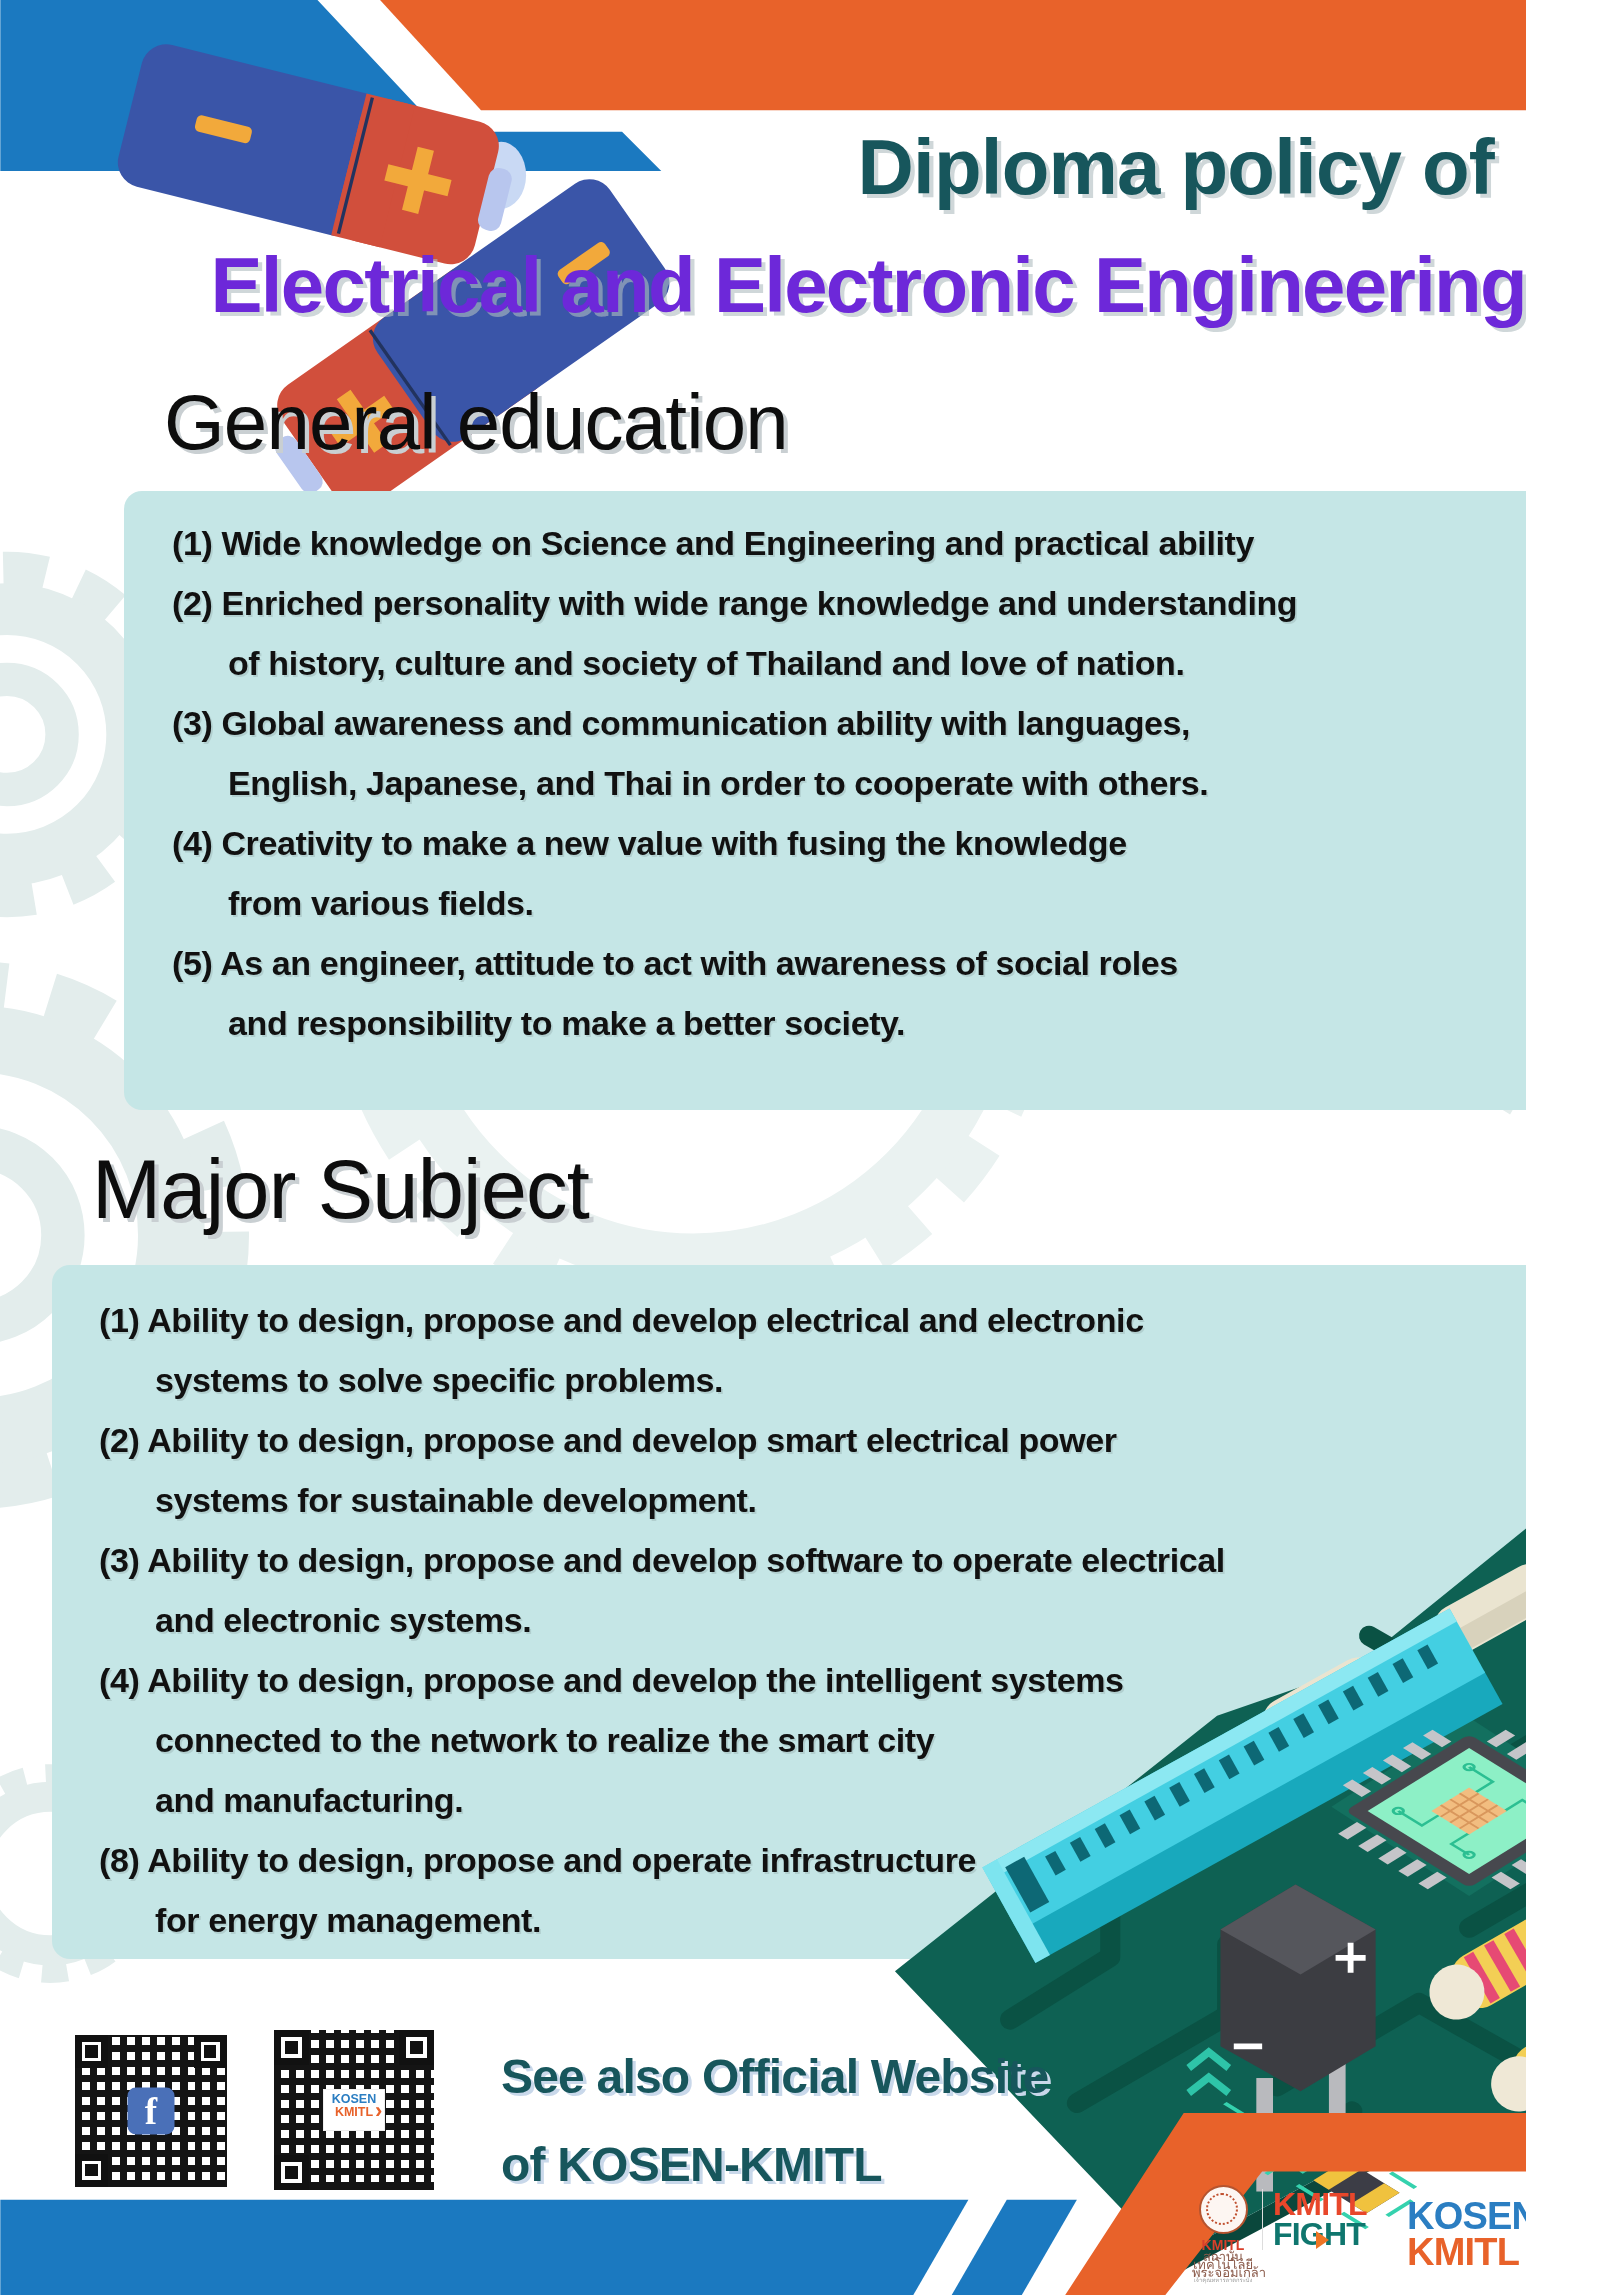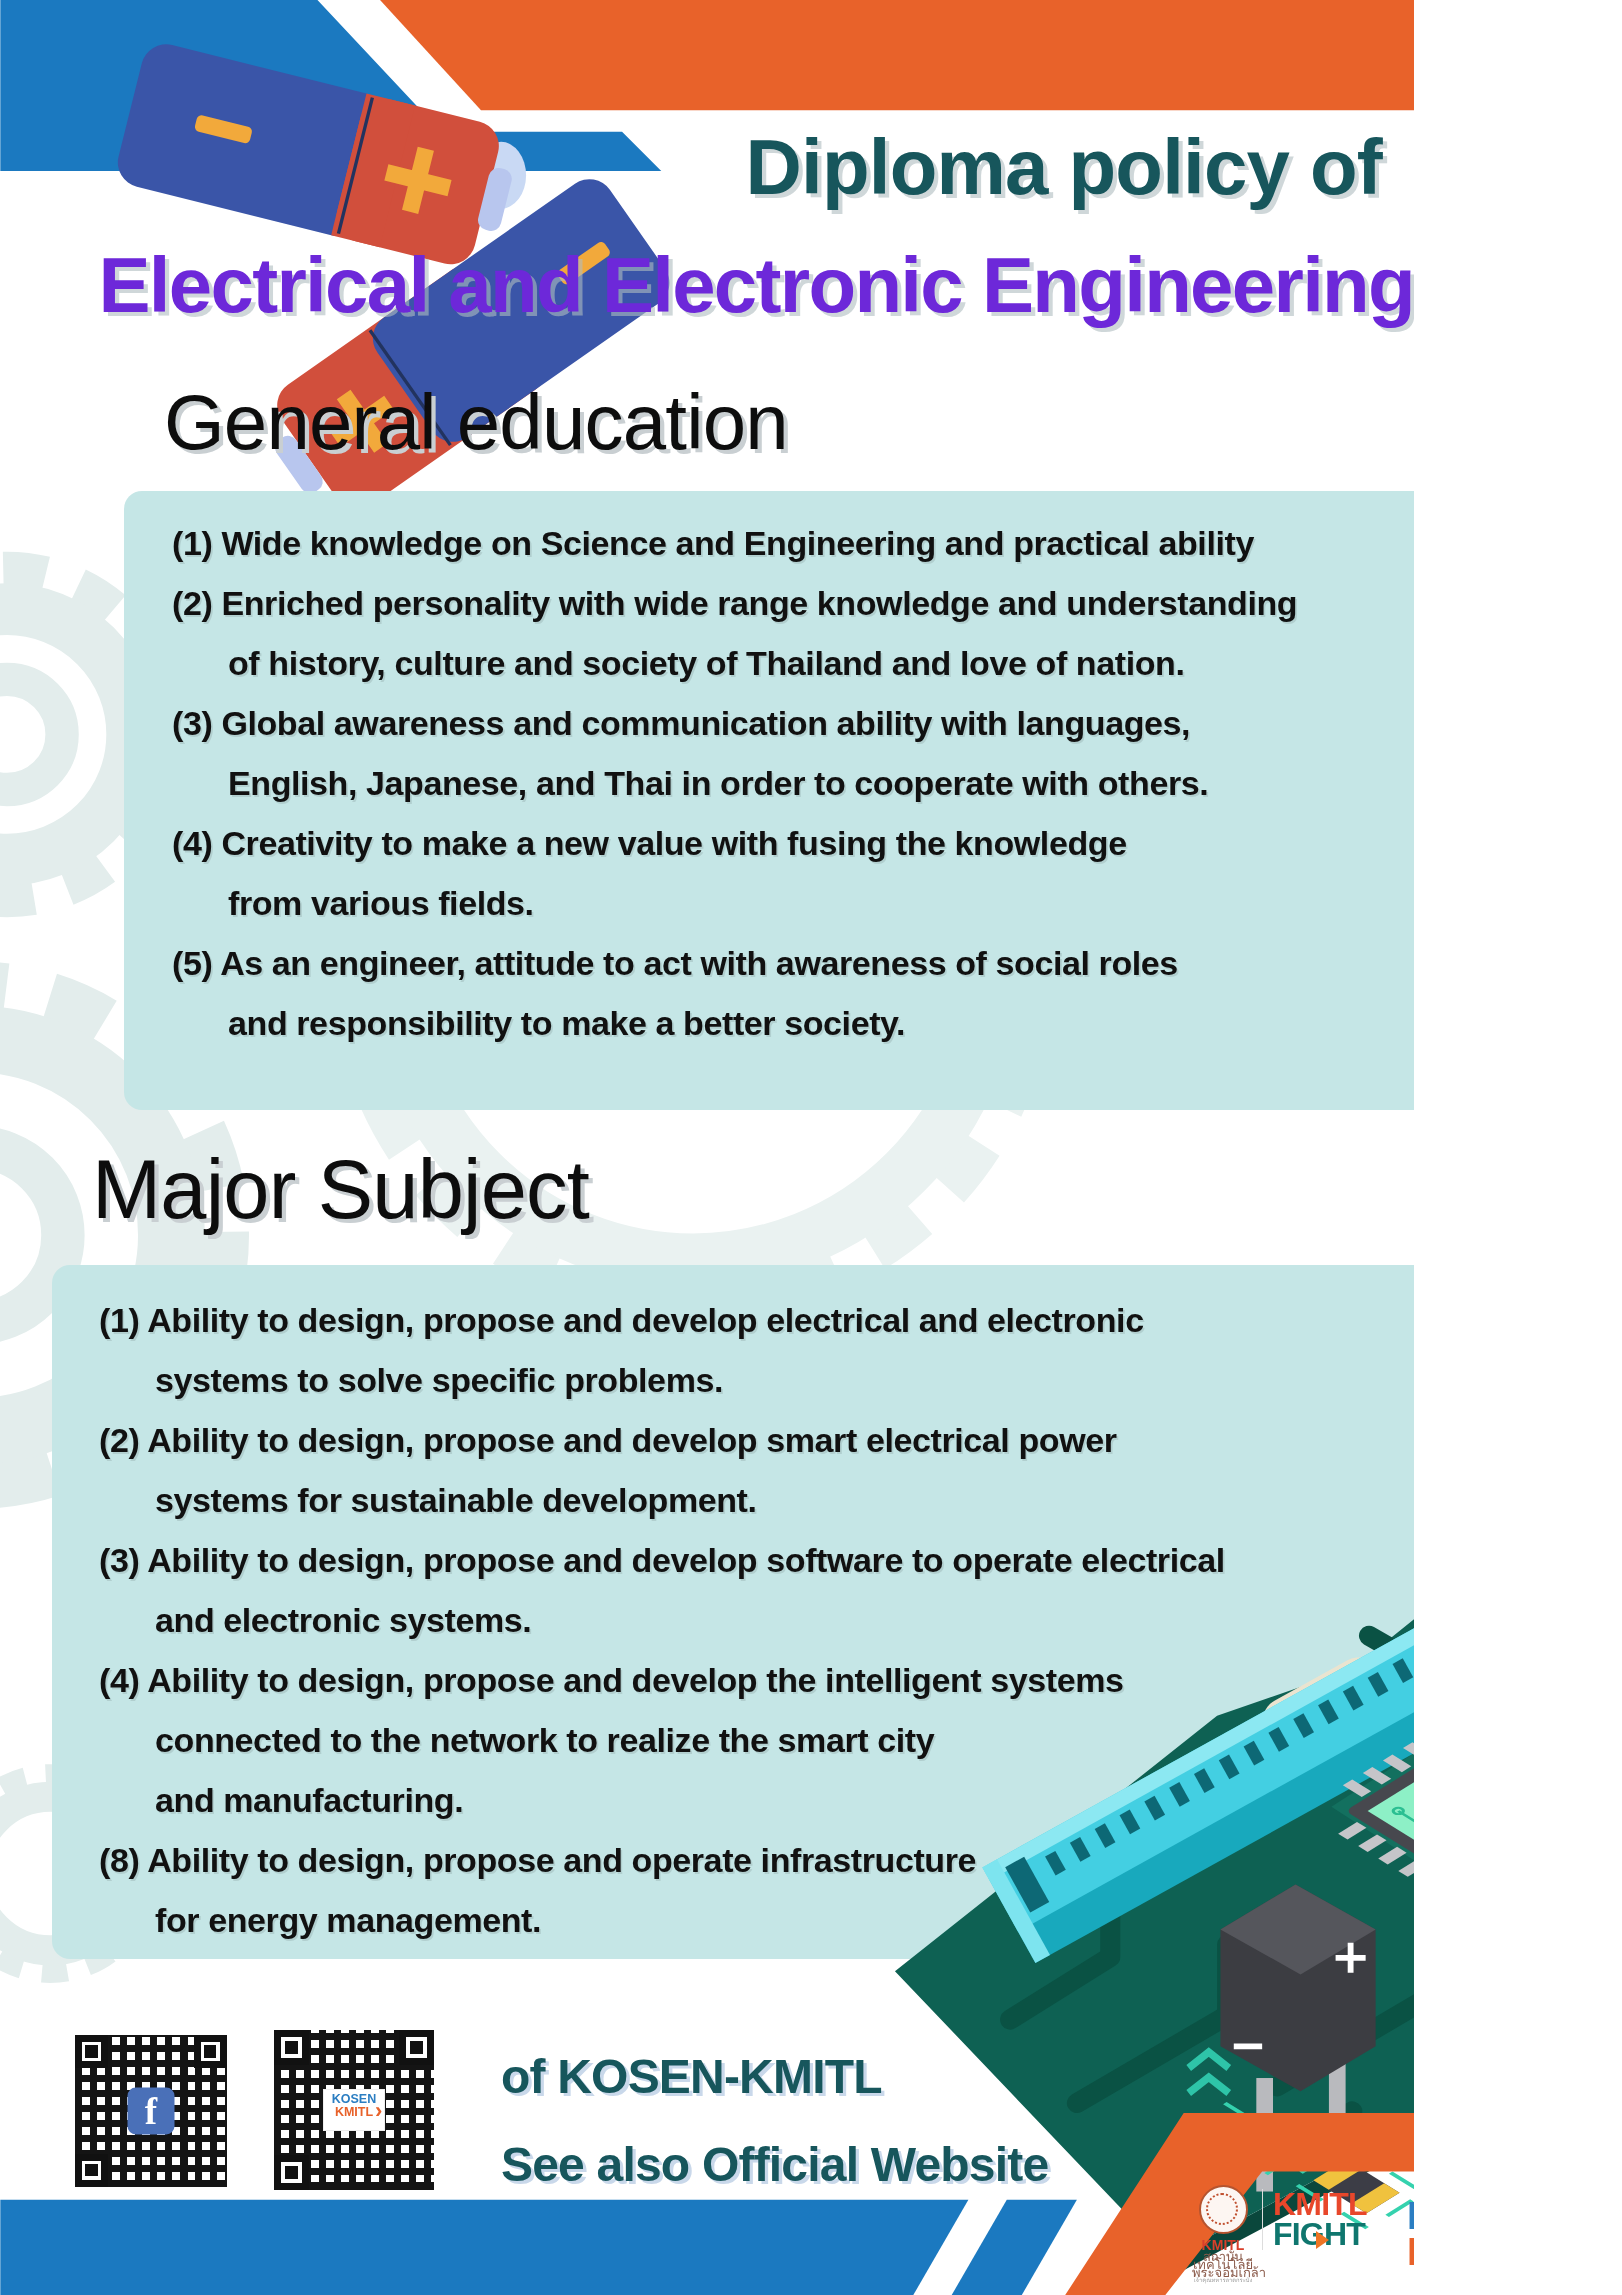--- a/index.html
+++ b/index.html
@@ -1,16 +1,16 @@
 <!DOCTYPE html>
 <html style="font-size:13.4px"><head>
 <meta charset="utf-8">
 <style>
   html,body{margin:0;padding:0;background:#ffffff;}
-  #page{position:relative;width:1414px;height:2295px;overflow:hidden;
+  #page{position:relative;width:1526px;height:2295px;overflow:hidden;
         font-family:"Liberation Sans",sans-serif;background:#ffffff;}
   svg{display:block;}
   
   #bg-svg{position:absolute;left:0;top:0;z-index:0;}
   #content{position:absolute;left:0;top:0;width:100%;height:100%;z-index:10;}
   #fg-svg{position:absolute;left:0;top:0;z-index:20;pointer-events:none;}
   #overlays{position:absolute;left:0;top:0;width:100%;height:100%;z-index:30;}
 
   
   .title1{position:absolute;top:122px;right:32px;font-size:78px;font-weight:bold;
@@ -327,22 +327,22 @@
       <div class="eye tr"></div>
       <div class="eye bl"></div>
       <div class="qr-center kosen-badge">
         <div class="t1">KOSEN</div>
         <div class="t2">KMITL</div>
         <div class="chev">›</div>
       </div>
     </div>
 
     <div class="website">
+      <div>See also Official Website</div>
       <div>of KOSEN-KMITL</div>
-      <div>See also Official Website</div>
     </div>
 
     <div id="seal-block">
       <div class="seal-circle"></div>
       <div class="seal-kmitl">KMITL</div>
       <div class="seal-thai">สถาบันเทคโนโลยี</div>
       <div class="seal-thai">พระจอมเกล้า</div>
       <div class="seal-thai2">เจ้าคุณทหารลาดกระบัง</div>
     </div>
 

